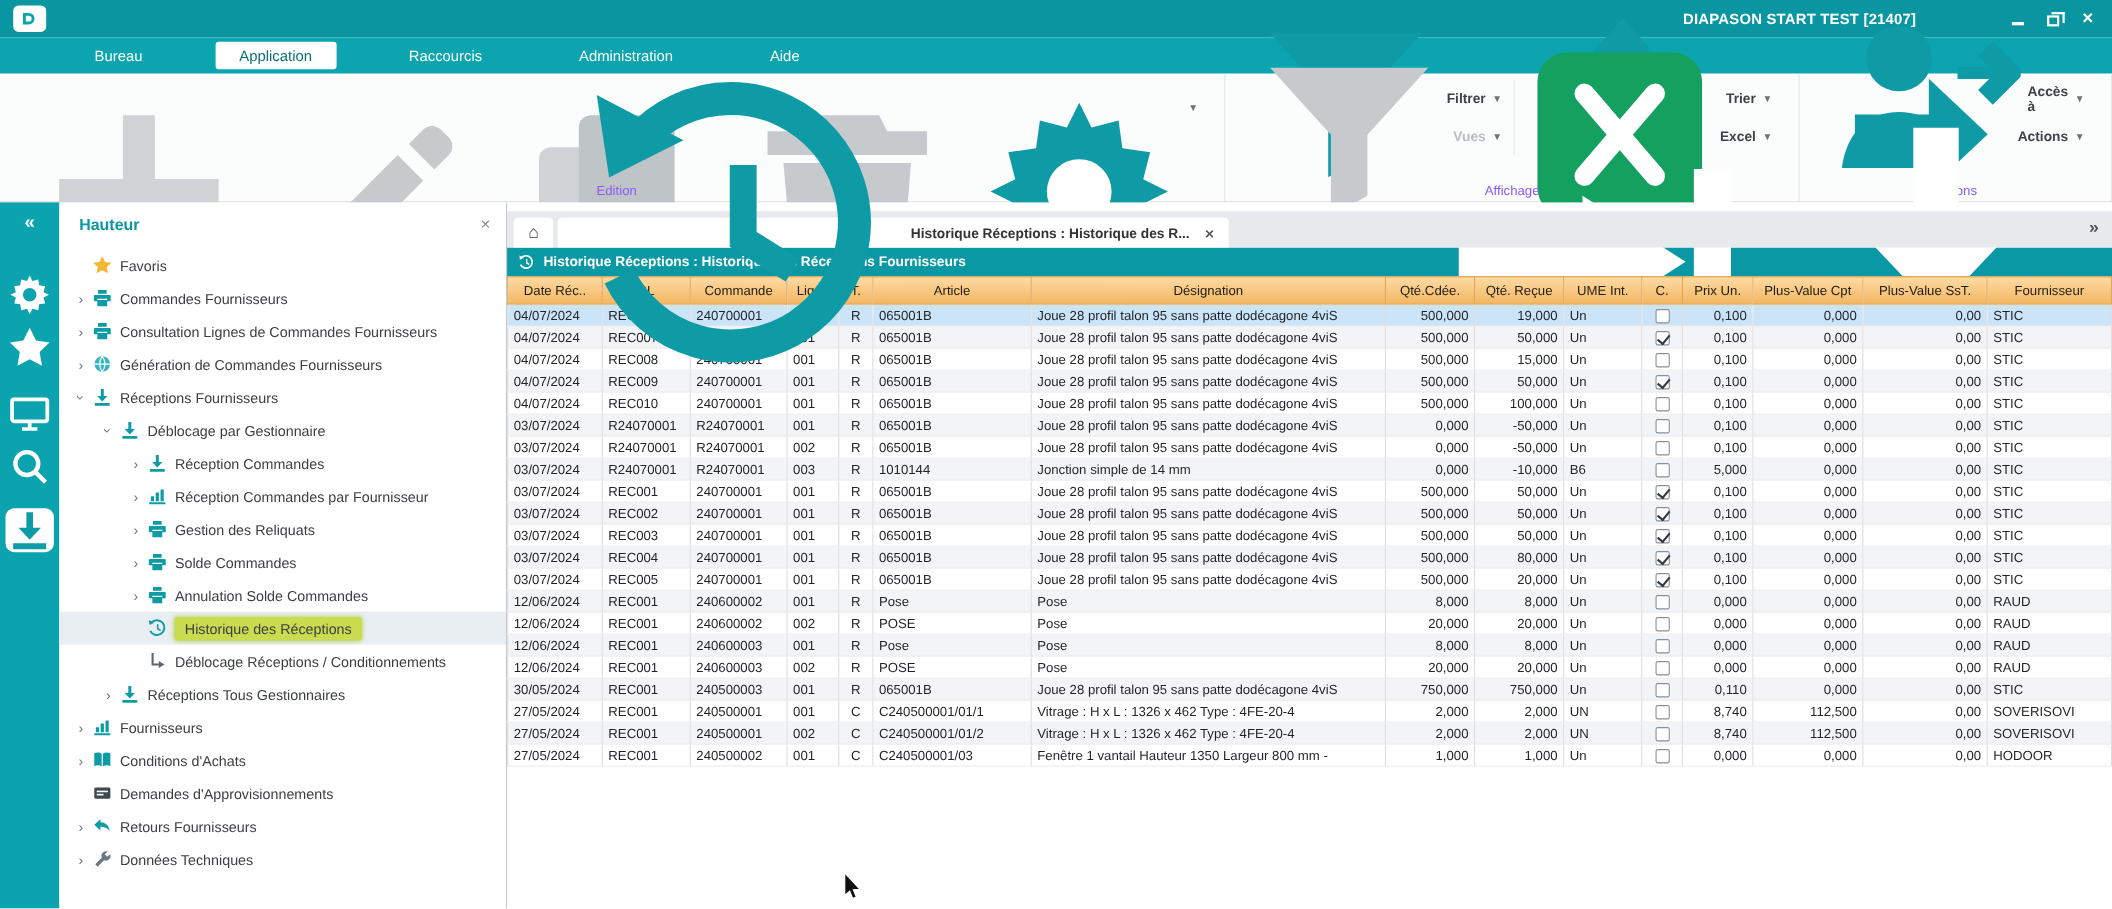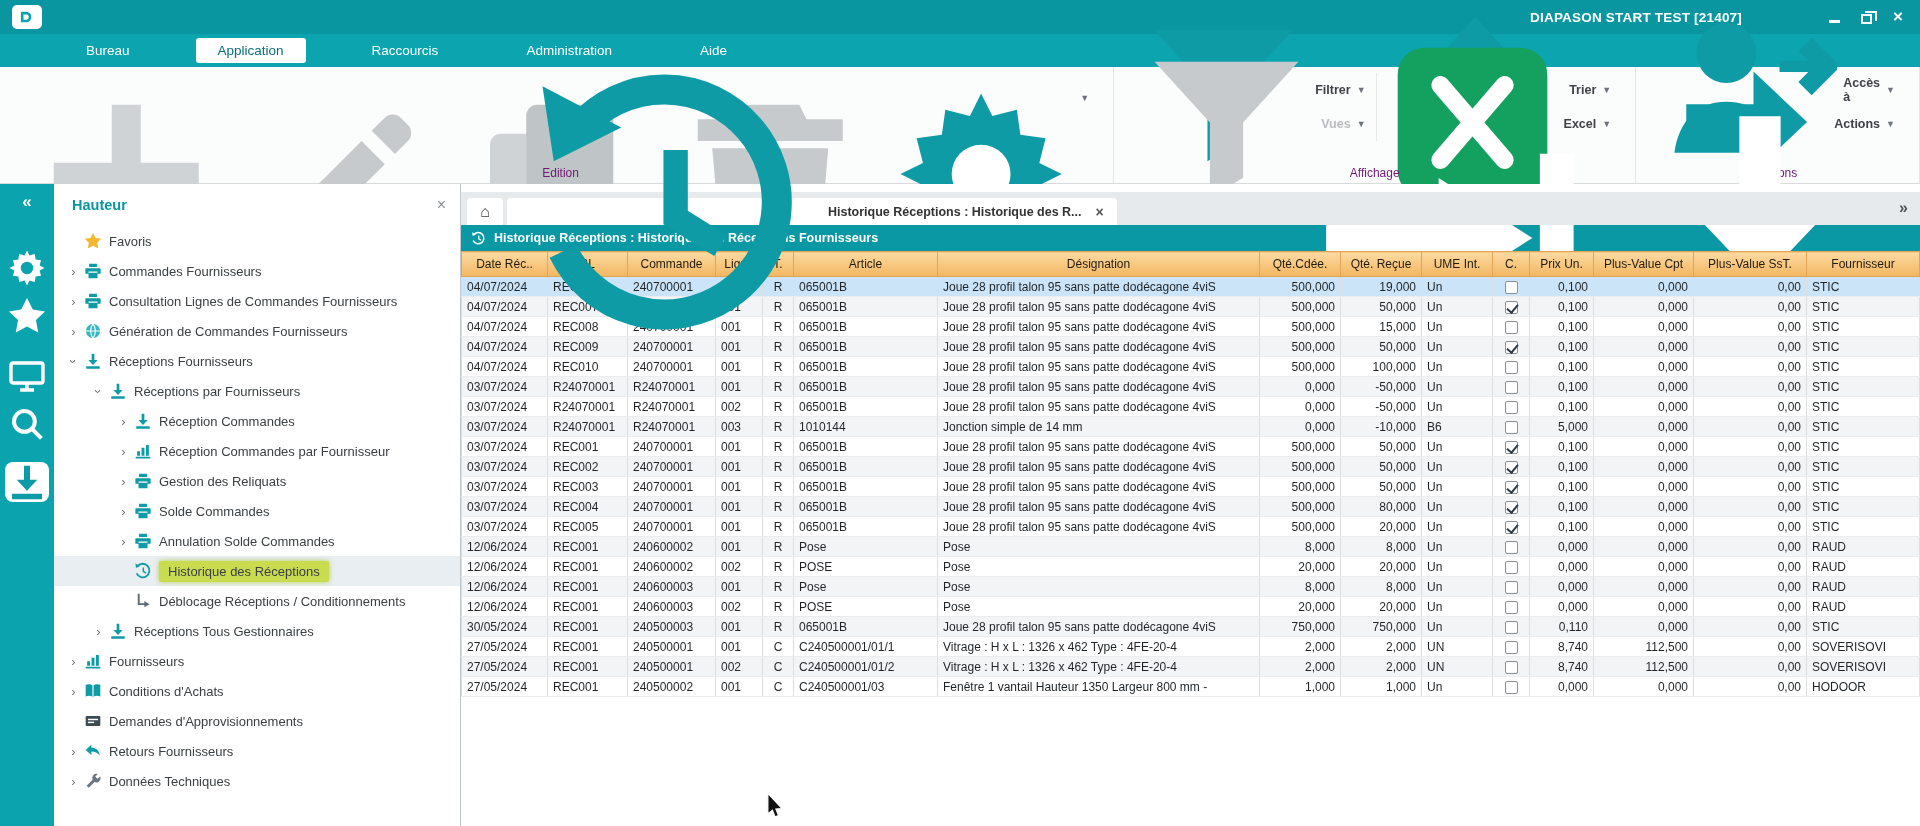--- a/index.html
+++ b/index.html
@@ -18,21 +18,21 @@
   .wclose { font-size: 17px; font-weight: bold; }
 
   
   .menubar { height: 33px; background: #0ca4af; display: flex; align-items: center; padding-left: 64px; gap: 44px; }
   .menu-item { color: #fff; font-weight: normal; font-size: 13.5px; padding: 5px 22px; border-radius: 3px; cursor: default; }
   .menu-item.active { background: #fff; color: #0a6f79; }
 
   
   .ribbon { height: 117px; background: #fbfcfc; border-bottom: 1px solid #d8dadc; display: flex; padding-left: 8px; }
   .rgroup { position: relative; border-right: 1px solid #e4e6e8; padding: 8px 14px 18px 14px; }
-  .glabel { position: absolute; bottom: 3px; left: 0; right: 0; text-align: center; color: #701a75; font-size: 12px; margin-top: 36px; }
+  .glabel { position: absolute; bottom: 3px; left: 0; right: 0; text-align: center; color: #8b5cf6; font-size: 12px; margin-top: 36px; }
   .edition-row { display: flex; gap: 26px; align-items: flex-start; padding: 4px 10px 0 10px; }
   .bigbtn { display: flex; flex-direction: column; align-items: center; gap: 4px; min-width: 38px; padding-top: 4px; }
   .bigbtn svg { width: 27px; height: 27px; }
   .blabel { font-size: 12px; color: #3f4347; font-weight: bold; }
   .avance-wrap { display: flex; align-items: flex-start; gap: 8px; }
   .caret { font-size: 9px; color: #6d7479; }
   .avance-wrap > .caret { margin-top: 14px; }
   .small-grid { display: grid; grid-template-columns: auto auto; grid-auto-rows: 34px; align-content: start; padding-top: 6px; }
   .smallbtn { display: flex; align-items: center; gap: 6px; padding: 0 10px; font-size: 12.5px; font-weight: bold; color: #3f4347; cursor: default; }
   .smallbtn svg { width: 16px; height: 16px; }
@@ -291,21 +291,21 @@
     <span class="tree-icon"><svg viewBox="0 0 16 16" style="width: 100%; height: 100%;">
               <path fill="#0e9ba6" d="M6.8 1.5h2.4v5.6h2.9L8 11.5 3.9 7.1h2.9zM2 12.7h12v2.2H2z"></path>
             </svg></span>
     <span class="tree-label">Réceptions Fournisseurs</span>
   </div>
         <div class="tree-item" style="padding-left: 37px;">
     <span class="tree-arrow expanded">›</span>
     <span class="tree-icon"><svg viewBox="0 0 16 16" style="width: 100%; height: 100%;">
               <path fill="#0e9ba6" d="M6.8 1.5h2.4v5.6h2.9L8 11.5 3.9 7.1h2.9zM2 12.7h12v2.2H2z"></path>
             </svg></span>
-    <span class="tree-label">Réceptions par Fournisseurs</span>
+    <span class="tree-label">Déblocage par Gestionnaire</span>
   </div>
         <div class="tree-item" style="padding-left: 62px;">
     <span class="tree-arrow">›</span>
     <span class="tree-icon"><svg viewBox="0 0 16 16" style="width: 100%; height: 100%;">
               <path fill="#0e9ba6" d="M6.8 1.5h2.4v5.6h2.9L8 11.5 3.9 7.1h2.9zM2 12.7h12v2.2H2z"></path>
             </svg></span>
     <span class="tree-label">Réception Commandes</span>
   </div>
         <div class="tree-item" style="padding-left: 62px;">
     <span class="tree-arrow">›</span>

